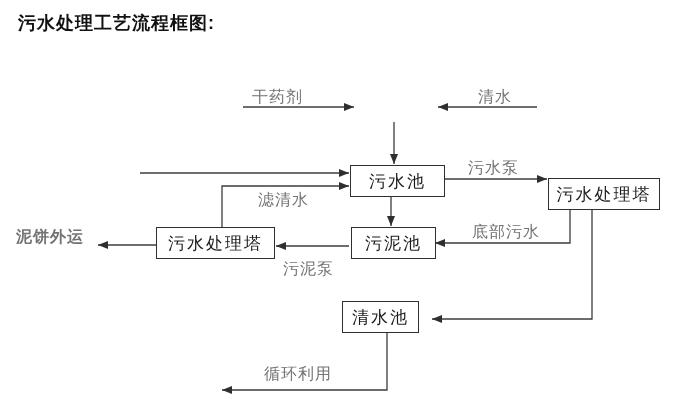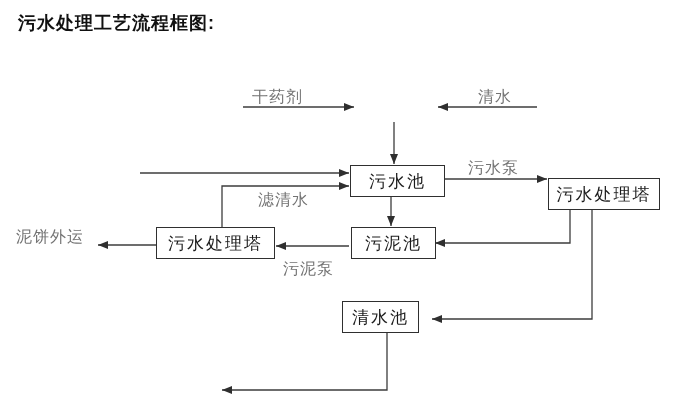--- a/index.html
+++ b/index.html
@@ -75,20 +75,22 @@
       <polyline points="570,197 570,243 435,243" marker-end="url(#arrow)"></polyline>
       <polyline points="349,246 276,246" marker-end="url(#arrow)"></polyline>
       <polyline points="156,245 98,245" marker-end="url(#arrow)"></polyline>
       <polyline points="592,197 592,319 432,319" marker-end="url(#arrow)"></polyline>
       <polyline points="387,333 387,390 222,390" marker-end="url(#arrow)"></polyline>
     </svg>
 <div class="edge-label" style="left: 252px; top: 87px;">干药剂</div>
     <div class="edge-label" style="left: 478px; top: 87px;">清水</div>
     <div class="edge-label" style="left: 258px; top: 190px; font-family: Liberation Mono, monospace;">滤清水</div>
     <div class="edge-label" style="left: 452px; top: 158px; margin-left: 16px;">污水泵</div>
+    <div class="edge-label" style="left: 472px; top: 222px;">底部污水</div>
     <div class="edge-label" style="left: 283px; top: 228px; margin-top: 31px;">污泥泵</div>
-    <div class="edge-label" style="left: 16px; top: 227px;">泥饼外运</div>
+    <div class="edge-label" style="left: 16px; top: 227px; font-weight: bold;">泥饼外运</div>
+    <div class="edge-label" style="left: 264px; top: 364px;">循环利用</div>
     <div class="node" style="left: 350px; top: 165px; width: 95px; height: 32px;">污水池</div>
     <div class="node" style="left: 548px; top: 178px; width: 112px; height: 32px;">污水处理塔</div>
     <div class="node" style="left: 351px; top: 227px; width: 85px; height: 32px;">污泥池</div>
     <div class="node" style="left: 156px; top: 227px; width: 119px; height: 32px;">污水处理塔</div>
     <div class="node" style="left: 342px; top: 301px; width: 77px; height: 32px;">清水池</div>
   </div>
 
 </body></html>

